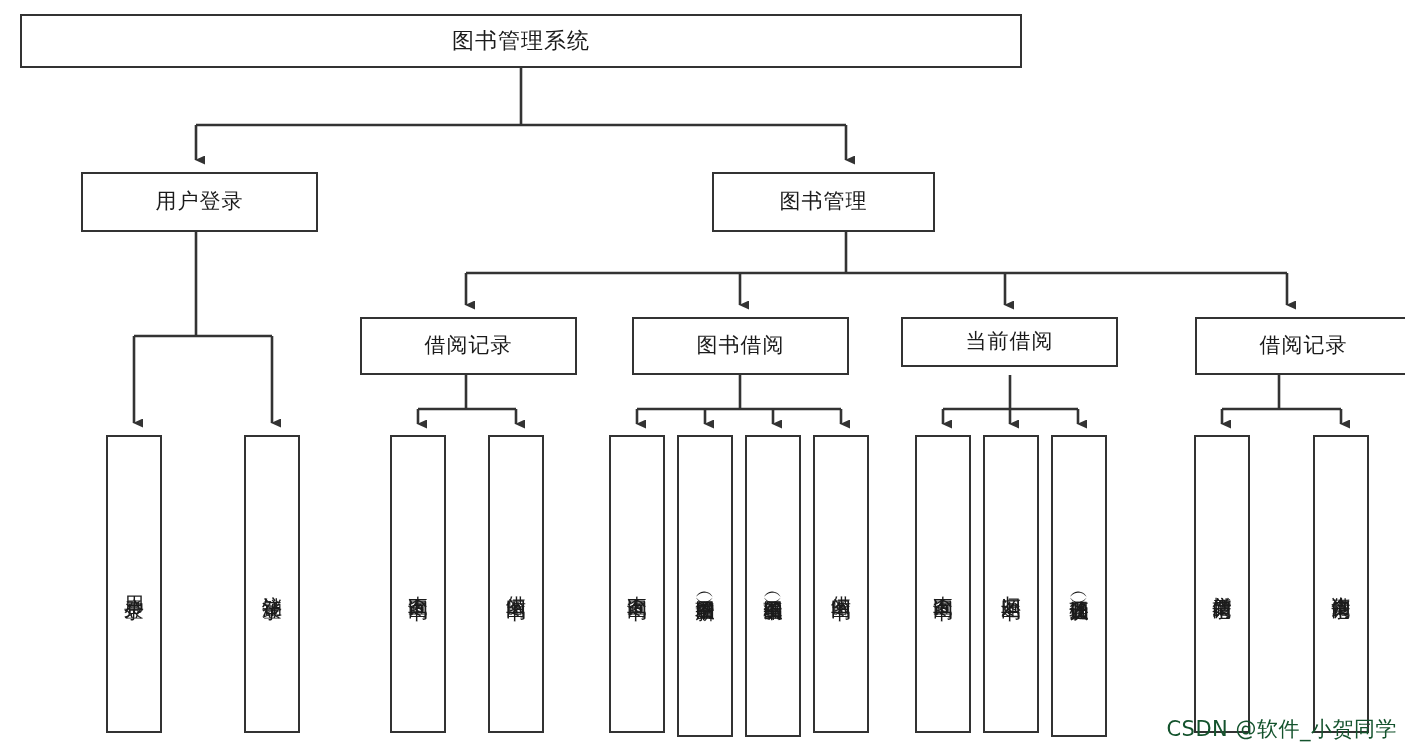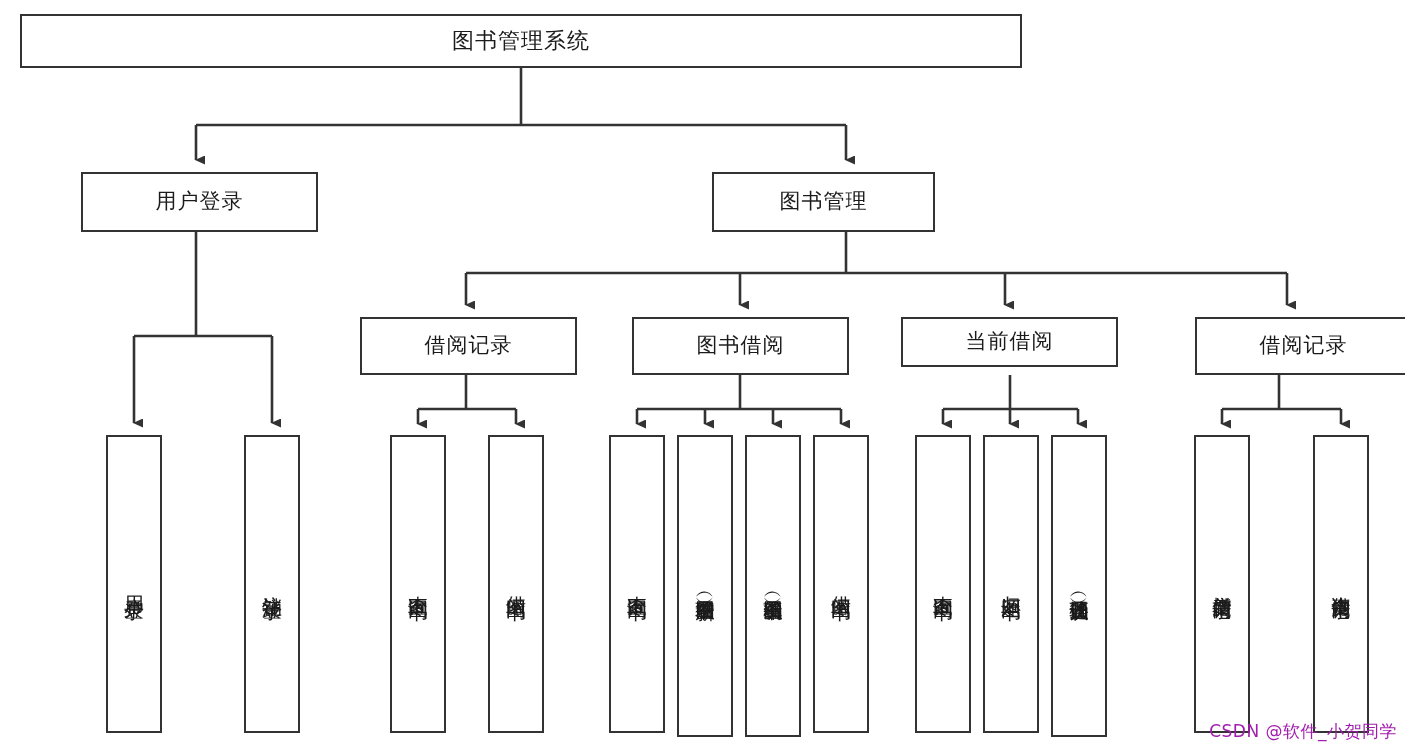--- a/index.html
+++ b/index.html
@@ -55,22 +55,22 @@
     display: block;
     text-align: center;
   }
   .node.root {
     font-size: 22px;
   }
   .watermark {
     position: absolute;
     right: 8px;
     bottom: 4px;
-    font-size: 17px;
-    color: #a21caf;
+    font-size: 21px;
+    color: #14532d;
     letter-spacing: 0.5px;
     white-space: nowrap;
   }
 </style>
 </head>
 <body>
 
 <div id="canvas">
 
   <svg id="edges" viewBox="0 0 1405 747" xmlns="http://www.w3.org/2000/svg">

